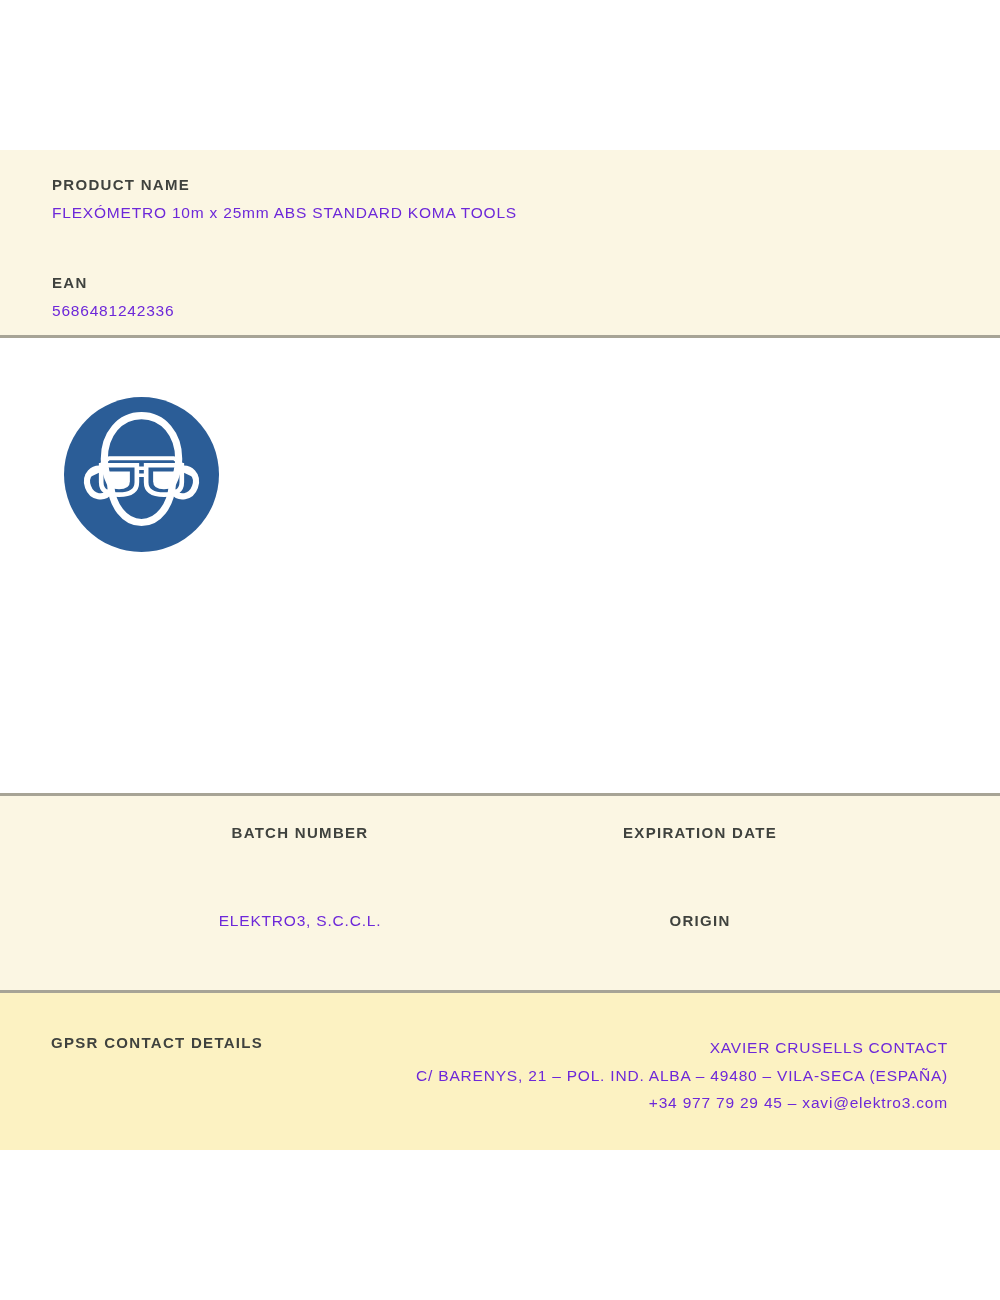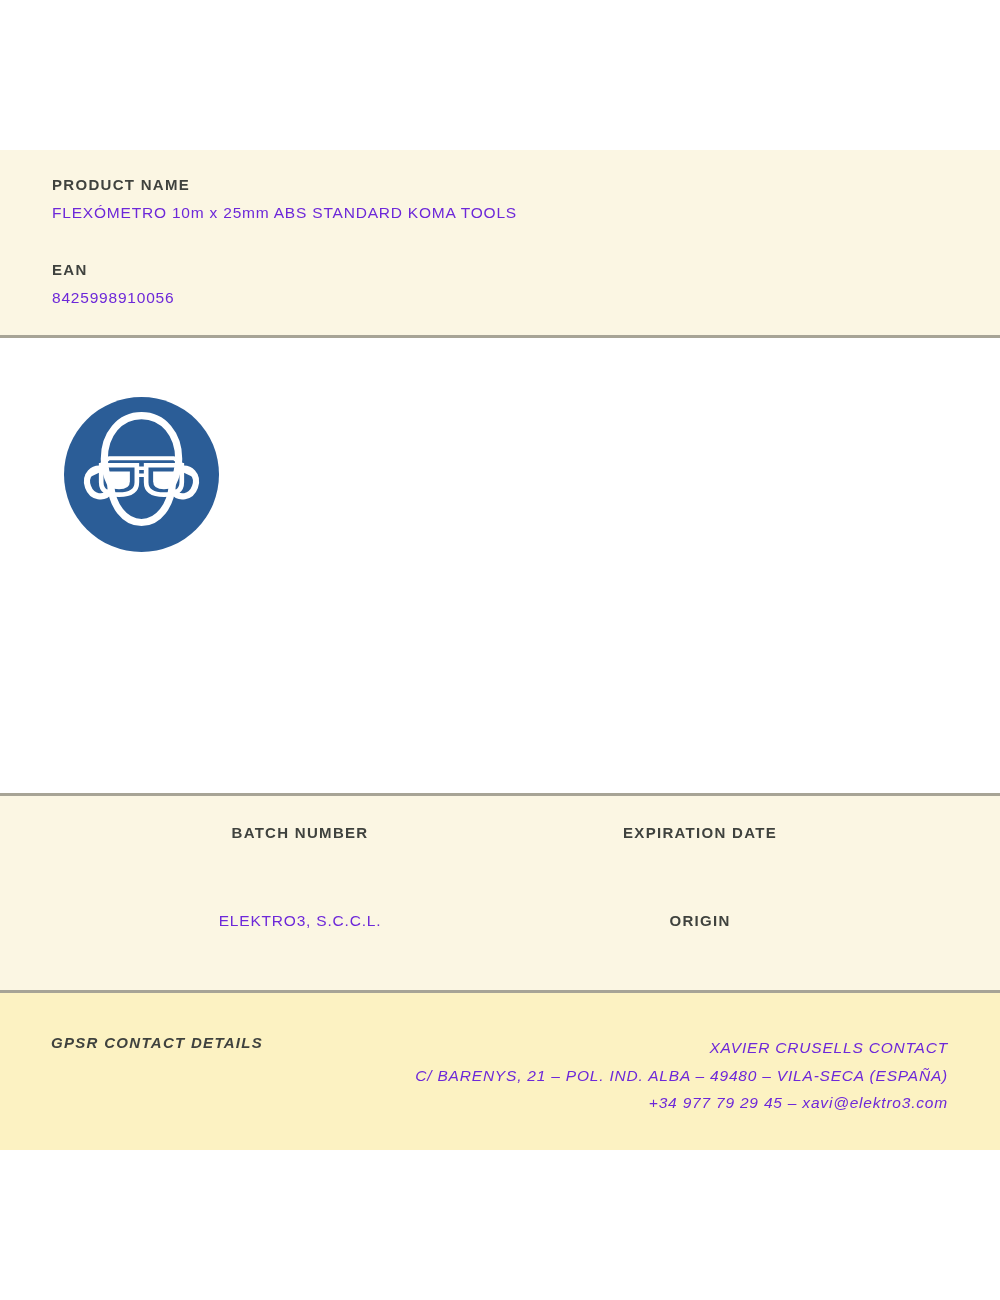--- a/index.html
+++ b/index.html
@@ -31,21 +31,21 @@
 
   
   .product-section {
     top: 150px;
     height: 188px;
     background: #fbf6e3;
     border-bottom: 3px solid #a7a496;
     padding: 26px 52px 0 52px;
   }
   .product-section .value { margin-top: 11px; }
-  .product-section .field + .field { margin-top: 39px; }
+  .product-section .field + .field { margin-top: 52px; }
 
   
   .icon-wrap {
     position: absolute;
     left: 64px;
     top: 397px;
     width: 155px;
     height: 155px;
   }
   .icon-wrap svg { width: 100%; height: 100%; display: block; }
@@ -70,41 +70,40 @@
 
   
   .gpsr-section {
     top: 993px;
     height: 157px;
     background: #fcf2c2;
     padding: 41px 52px 0 51px;
     display: flex;
     justify-content: space-between;
     align-items: flex-start;
-    font-style: italic;
   }
   .gpsr-right {
     text-align: right;
   }
   .gpsr-right .value {
     line-height: 27.5px;
     white-space: nowrap;
   }
 </style>
 </head>
 <body>
 
 <div class="section product-section">
   <div class="field">
     <div class="label">PRODUCT NAME</div>
     <div class="value">FLEXÓMETRO 10m x 25mm ABS STANDARD KOMA TOOLS</div>
   </div>
   <div class="field">
     <div class="label">EAN</div>
-    <div class="value">8425998910056</div>
+    <div class="value">5686481242336</div>
   </div>
 </div>
 
 <div class="icon-wrap">
   <svg viewBox="0 0 100 100" xmlns="http://www.w3.org/2000/svg" aria-hidden="true">
     <circle cx="50" cy="50" r="50" fill="#2b5d97"></circle>
 
     <path d="M27,47 C18,44 13,51 15.5,58 C18,65 26,66 29.5,61" fill="none" stroke="#ffffff" stroke-width="4" stroke-linecap="round"></path>
     <path d="M73,47 C82,44 87,51 84.5,58 C82,65 74,66 70.5,61" fill="none" stroke="#ffffff" stroke-width="4" stroke-linecap="round"></path>
 

